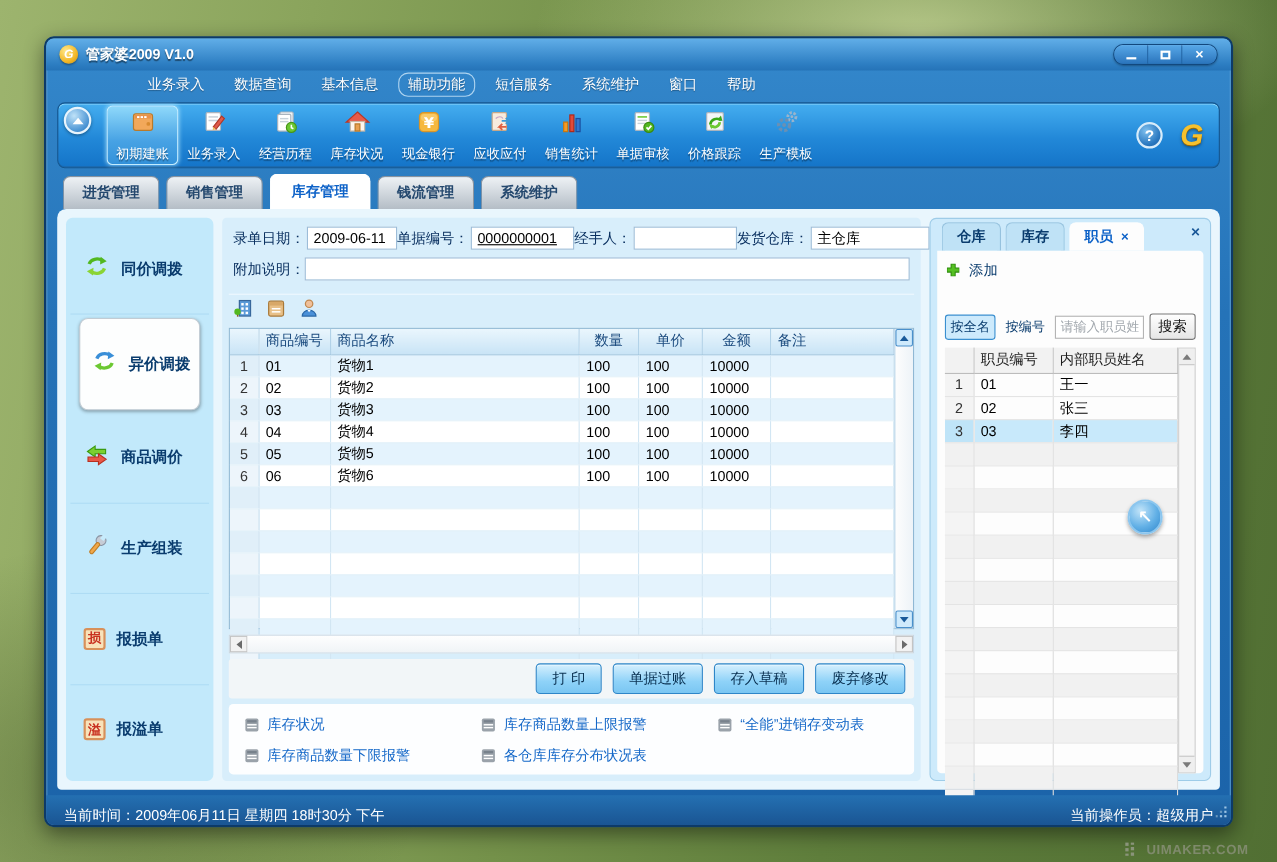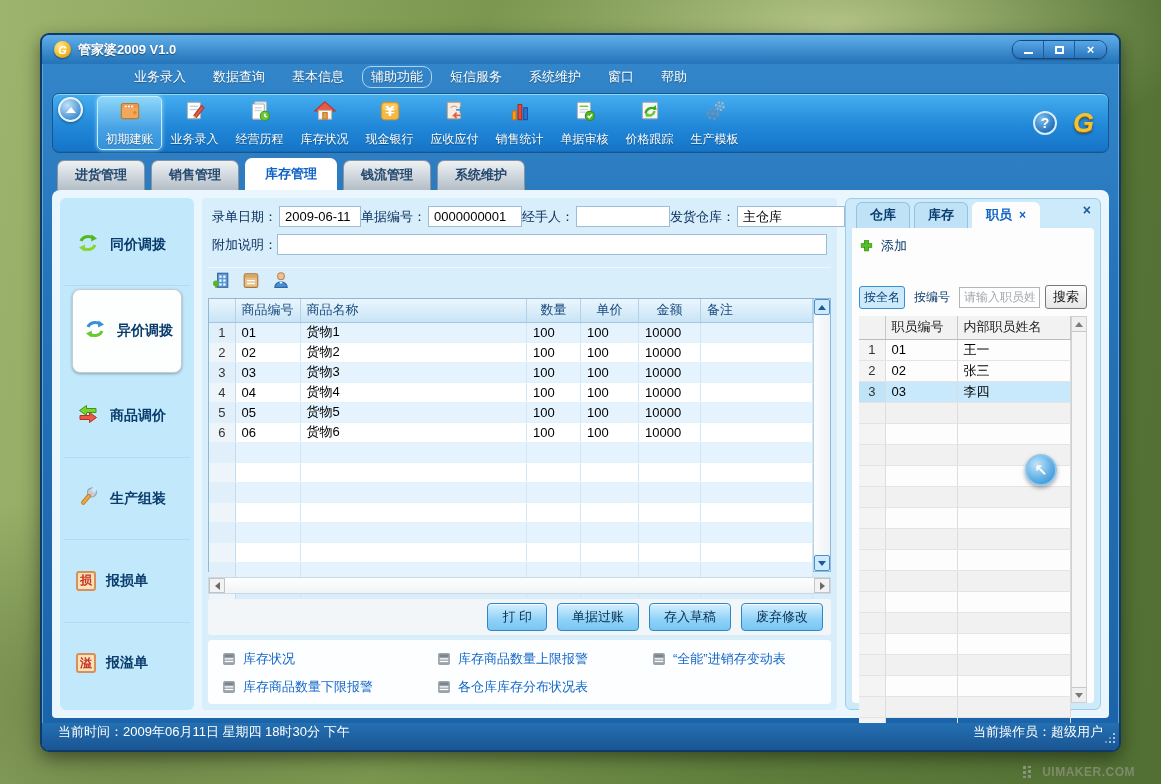--- a/index.html
+++ b/index.html
@@ -180,21 +180,21 @@
   .tri-down.gray { border-top-color:#7a7a7a; }
 
   .cursor-badge { position:absolute; right:30px; top:138px; width:32px; height:32px; border-radius:50%;
     background:radial-gradient(circle at 35% 30%,#c2e4f9,#62b0e6 55%,#2f86cc);
     border:2px solid #8cc6ee; box-shadow:0 2px 4px rgba(0,0,0,.35);
     display:flex; align-items:center; justify-content:center;
     color:#fff; font-size:16px; font-weight:bold; }
 
   
   .statusbar { height:27px; background:linear-gradient(#2470b2,#1a5593); border-radius:0 0 7px 7px;
-    display:flex; align-items:flex-start; justify-content:space-between; padding:0 16px; position:relative;
+    display:flex; align-items:flex-end; justify-content:space-between; padding:0 16px; position:relative;
     color:#fff; font-size:13px; margin-top:5px; }
   .grip { position:absolute; right:3px; bottom:3px; }
 </style>
 </head>
 <body>
 
 <div class="bg"></div>
 
 <div class="window">
 
@@ -392,21 +392,21 @@
 
     <div class="main">
       <div class="form-rows">
         <div class="form-row form-row1">
           <div class="fgroup">
             <span class="flabel">录单日期：</span>
             <input class="finput" style="width: 82px;" value="2009-06-11">
           </div>
           <div class="fgroup">
             <span class="flabel">单据编号：</span>
-            <input class="finput" style="width: 94px;" value="0000000001">
+            <input class="finput" style="width: 94px; text-decoration: underline;" value="0000000001">
           </div>
           <div class="fgroup">
             <span class="flabel">经手人：</span>
             <input class="finput" style="width: 94px;" value="">
           </div>
           <div class="fgroup">
             <span class="flabel">发货仓库：</span>
             <input class="finput" style="width: 108px;" value="主仓库">
           </div>
         </div>

